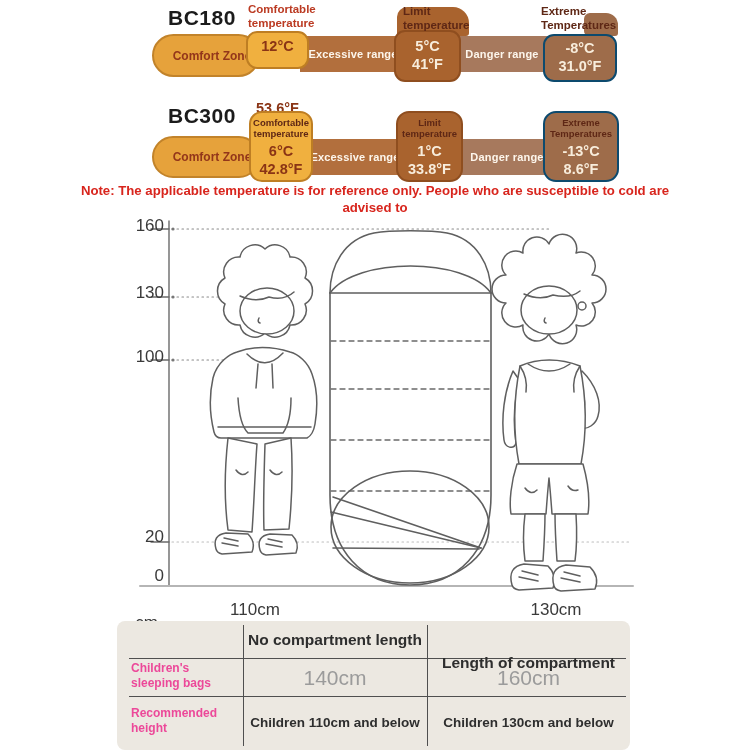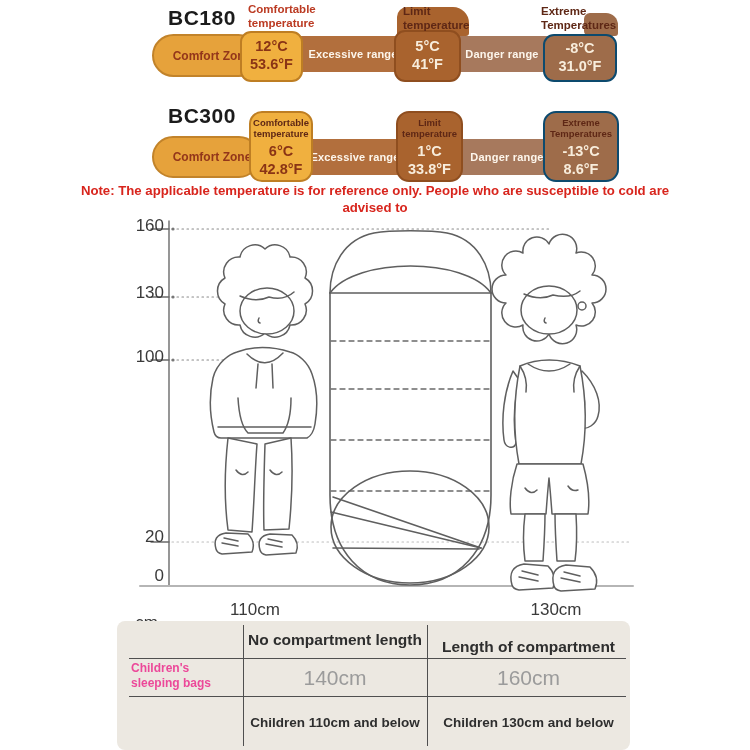--- a/index.html
+++ b/index.html
@@ -59,21 +59,21 @@
     <div>temperature</div>
   </div>
 
   <div class="abs pill" style="left:152px;top:34px;width:108px;height:43px;">
     <span style="padding-right:0;padding-left:12px;white-space:nowrap;">Comfort Zone</span>
   </div>
 
   <div class="abs bar" style="left:300px;top:36px;width:104px;height:36px;background:#B26F3D;"></div>
   <div class="abs bar-label" style="left:306px;top:36px;width:94px;height:36px;">Excessive range</div>
 
-  <div class="abs tbox gold" style="left:240px;top:31px;width:63px;height:51px;padding-top:4px;">
+  <div class="abs tbox gold" style="left:246px;top:31px;width:63px;height:38px;padding-top:4px;gap:44px;">
     <div class="deg">12°C</div>
     <div class="deg">53.6°F</div>
   </div>
 
   <div class="abs torn" style="left:397px;top:7px;width:72px;height:29px;background:#A9632E;border-radius:10px 16px 3px 3px;"></div>
   <div class="abs outlabel maroon-lab" style="left:403px;top:5px;">
     <div>Limit</div>
     <div>temperature</div>
   </div>
   <div class="abs tbox brownD" style="left:394px;top:30px;width:67px;height:52px;padding-top:5px;">
@@ -230,25 +230,29 @@
   <div class="abs dim" style="left:511px;top:600px;">130cm</div>
 
   <div class="abs tablebg" style="left:117px;top:621px;width:513px;height:129px;"></div>
 
   <div class="abs tline" style="left:243px;top:625px;width:1px;height:121px;"></div>
   <div class="abs tline" style="left:427px;top:625px;width:1px;height:121px;"></div>
   <div class="abs tline" style="left:129px;top:658px;width:497px;height:1px;"></div>
   <div class="abs tline" style="left:129px;top:696px;width:497px;height:1px;"></div>
 
   <div class="abs th" style="left:243px;top:631px;width:184px;">No compartment length</div>
-  <div class="abs th" style="left:427px;top:638px;width:203px;">Length of compartment</div>
+  <div class="abs th" style="left:427px;top:654px;width:203px;">Length of compartment</div>
 
   <div class="abs rowlab" style="left:131px;top:661px;width:110px;">
     <div>Children's</div>
     <div>sleeping bags</div>
   </div>
   <div class="abs bigval" style="left:243px;top:666px;width:184px;">140cm</div>
   <div class="abs bigval" style="left:427px;top:666px;width:203px;">160cm</div>
 
+  <div class="abs rowlab" style="left:131px;top:706px;width:110px;">
+    <div>Recommended</div>
+    <div>height</div>
+  </div>
   <div class="abs smallval" style="left:243px;top:715px;width:184px;">Children 110cm and below</div>
   <div class="abs smallval" style="left:427px;top:715px;width:203px;">Children 130cm and below</div>
 
 </div>
 
 </body></html>

